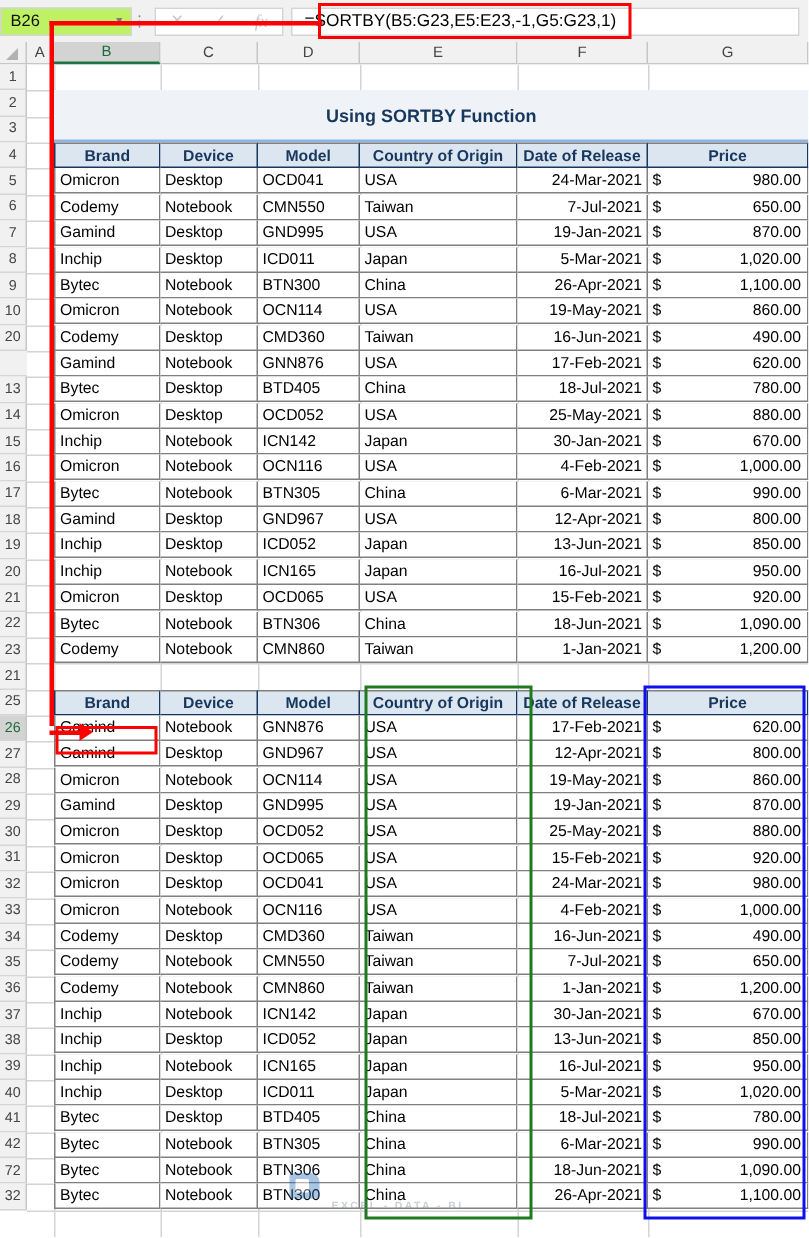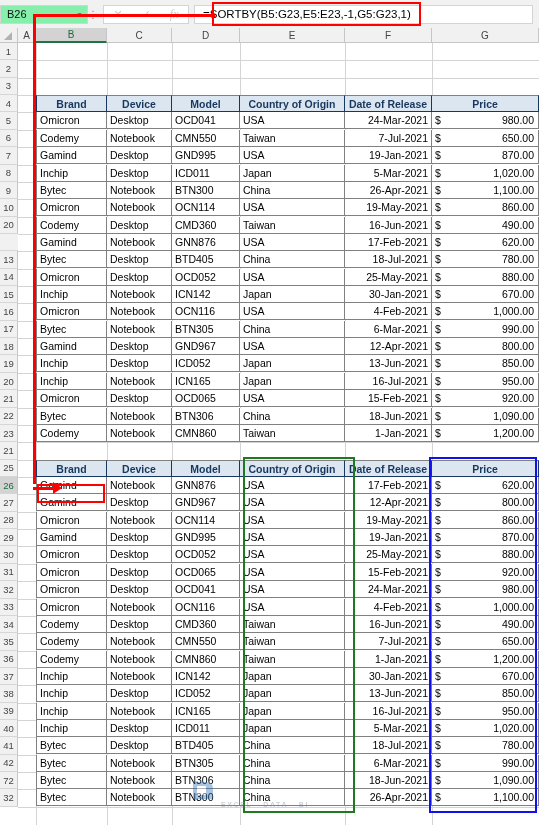--- a/index.html
+++ b/index.html
@@ -23,21 +23,21 @@
     left: 0; top: 0;
     width: 539px; height: 28px;
     background: #f1f1f1;
     display: flex;
     align-items: center;
   }
   #name-box {
     width: 88px;
     height: 19px;
     margin-left: 0;
-    background: #86efac;
+    background: #bef264;
     border: 1px solid #d4d4d4;
     display: flex;
     align-items: center;
     font-size: 11px;
     color: #111;
     padding-left: 6px;
     box-sizing: border-box;
   }
   #name-box-caret {
     margin-left: auto;
@@ -433,20 +433,21 @@
     <div class="gridline-h" style="top: 712px;"></div>
     <div class="gridline-h" style="top: 729px;"></div>
     <div class="gridline-h" style="top: 746px;"></div>
     <div class="gridline-h" style="top: 764px;"></div>
     <div class="gridline-v" style="left: 18px; height: 782px;"></div>
     <div class="gridline-v" style="left: 89px; height: 782px;"></div>
     <div class="gridline-v" style="left: 154px; height: 782px;"></div>
     <div class="gridline-v" style="left: 222px; height: 782px;"></div>
     <div class="gridline-v" style="left: 327px; height: 782px;"></div>
     <div class="gridline-v" style="left: 414px; height: 782px;"></div>
+    <div id="title-cell" style="left: 18px; width: 503px; top: 17px; height: 35px;">Using SORTBY Function</div>
     <div class="gcell tcell headrow toprow firstcol" style="left: 18px; width: 71px; top: 52px; height: 17px;">Brand</div>
     <div class="gcell tcell headrow toprow" style="left: 89px; width: 65px; top: 52px; height: 17px;">Device</div>
     <div class="gcell tcell headrow toprow" style="left: 154px; width: 68px; top: 52px; height: 17px;">Model</div>
     <div class="gcell tcell headrow toprow" style="left: 222px; width: 105px; top: 52px; height: 17px;">Country of Origin</div>
     <div class="gcell tcell headrow toprow" style="left: 327px; width: 87px; top: 52px; height: 17px;">Date of Release</div>
     <div class="gcell tcell headrow toprow" style="left: 414px; width: 107px; top: 52px; height: 17px;">Price</div>
     <div class="gcell tcell firstcol" style="left: 18px; width: 71px; top: 69px; height: 17px;">Omicron</div>
     <div class="gcell tcell" style="left: 89px; width: 65px; top: 69px; height: 17px;">Desktop</div>
     <div class="gcell tcell" style="left: 154px; width: 68px; top: 69px; height: 17px;">OCD041</div>
     <div class="gcell tcell" style="left: 222px; width: 105px; top: 69px; height: 17px;">USA</div>

